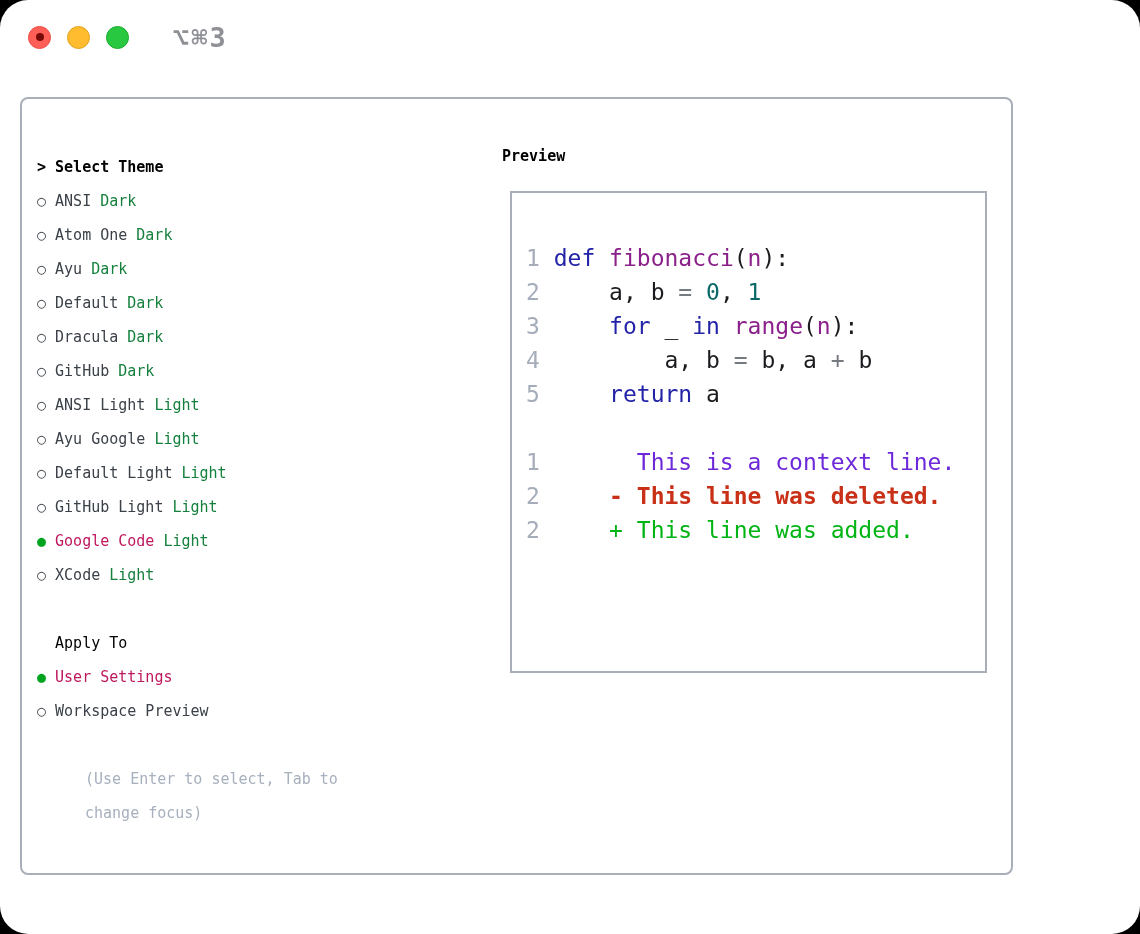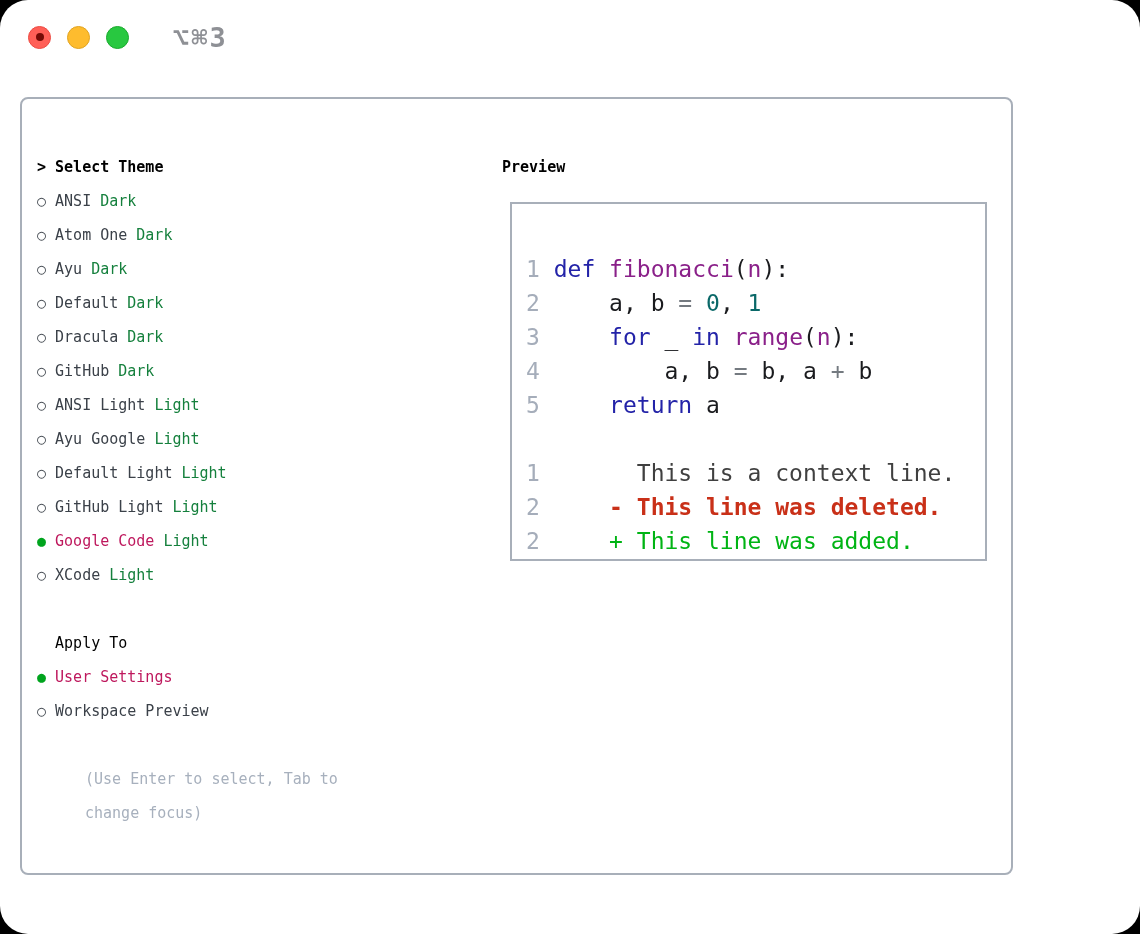--- a/index.html
+++ b/index.html
@@ -24,31 +24,31 @@
   .prefix{display:inline-block;width:2ch;color:#000;font-weight:700;}
   .radio{display:inline-block;width:2ch;color:#4a5057;font-weight:400;}
   .radio.sel{color:#00a41e;}
   .name{color:#3b4149;}
   .theme-row.selected .name{color:#be185d;}
   .tag{color:#15803d;margin-left:1ch;}
   .apply-title{padding-left:2ch;color:#000;}
   .hint{color:#a7b0bd;margin-left:48px;}
 
   
-  .right-col{position:absolute;left:480px;top:51px;}
+  .right-col{position:absolute;left:480px;top:40px;}
   .preview-title{color:#000;font-weight:700;}
-  .preview-box{margin-left:8px;margin-top:18px;width:477px;height:359px;border:2px solid #a8afb9;box-sizing:border-box;padding:48px 0 0 14px;overflow:hidden;background:#fff;}
+  .preview-box{margin-left:8px;margin-top:18px;width:477px;height:482px;border:2px solid #a8afb9;box-sizing:border-box;padding:48px 0 0 14px;overflow:hidden;background:#fff;}
   .crow{height:34px;line-height:34px;white-space:pre;font-size:23px;}
   .crow .ln{color:#a5adba;}
   .crow .pl{color:#1a1b1e;}
   .crow .kw{color:#2323a8;}
   .crow .fn{color:#8a2089;}
   .crow .lit{color:#0a6868;}
   .crow .op{color:#747a80;}
-  .crow .ctx{color:#404040;}
+  .crow .ctx{color:#6d28d9;}
   .crow .del{color:#c93018;font-weight:bold;}
   .crow .add{color:#00b414;}
 </style>
 </head>
 <body>
 
 <div class="stage">
   <div class="window">
 
     <div class="titlebar">

